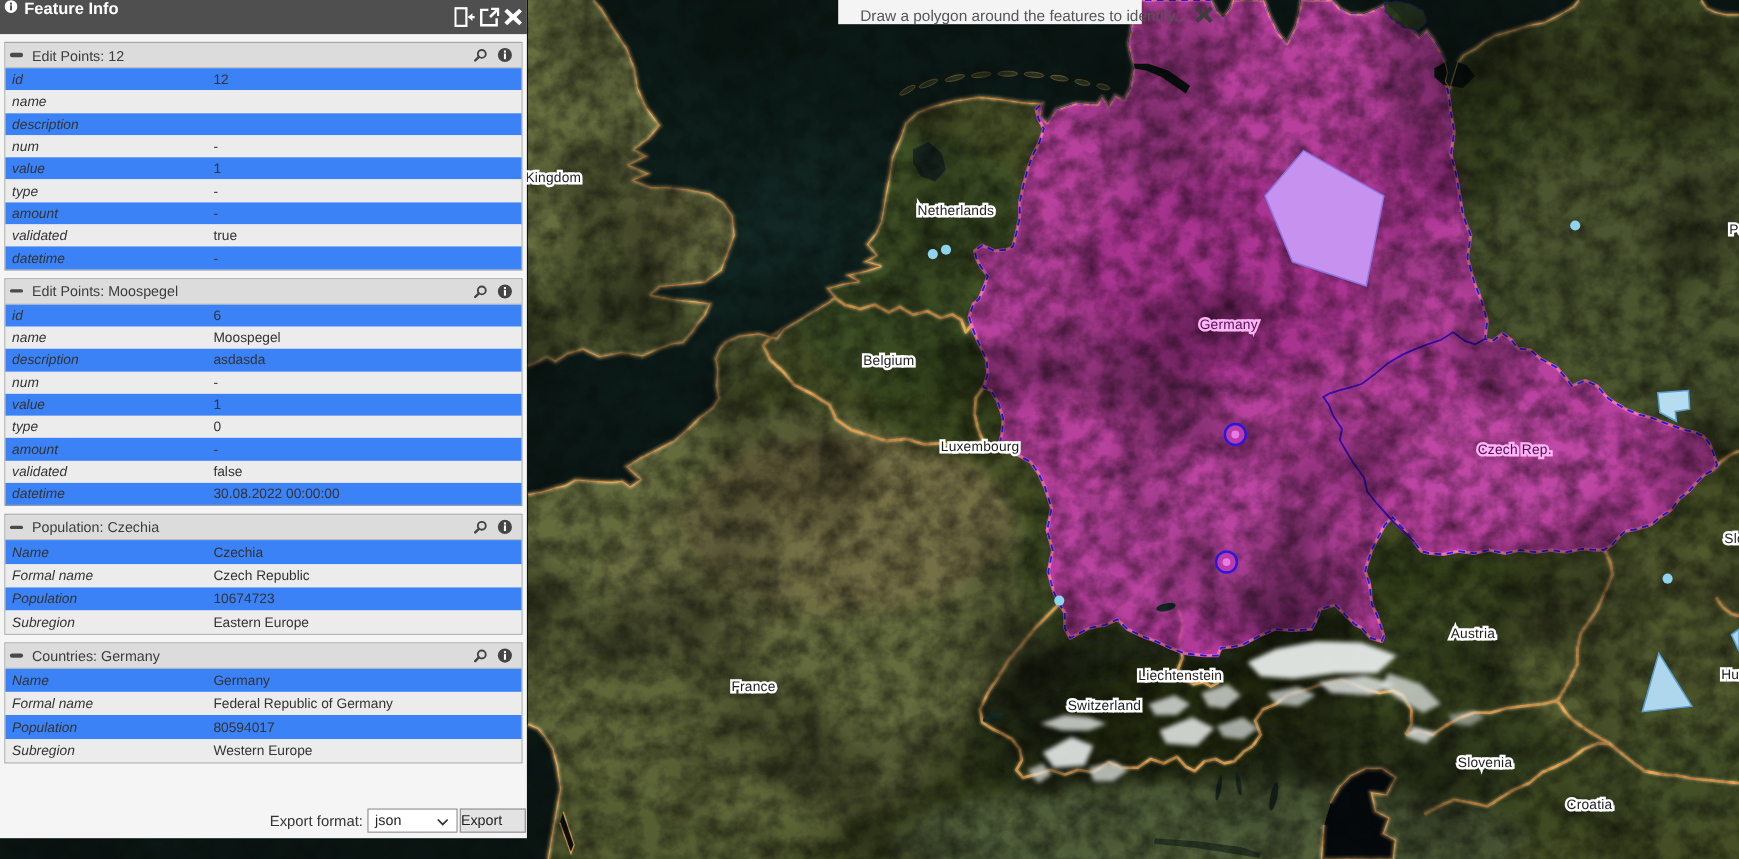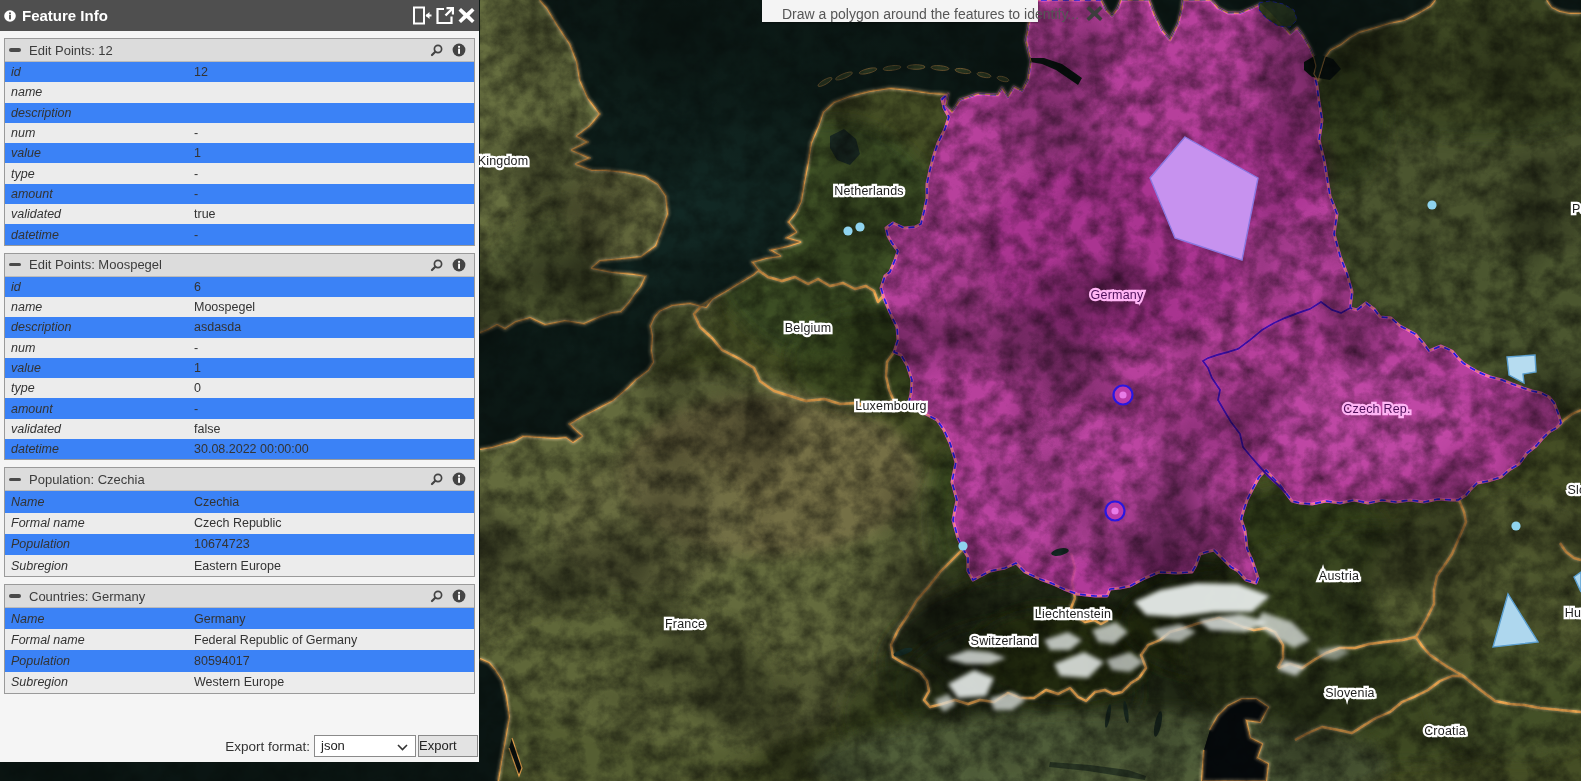--- a/index.html
+++ b/index.html
@@ -1,37 +1,37 @@
 <!DOCTYPE html>
 <html><head><meta charset="utf-8"><title>Feature Info</title><style>
 *{box-sizing:border-box;margin:0;padding:0}
 html,body{width:1581px;height:781px;overflow:hidden;background:#000;font-family:"Liberation Sans",sans-serif}
 #wrap{position:relative;width:1581px;height:781px}
 #map{position:absolute;left:0;top:0}
 #tip{position:absolute;left:762px;top:0;width:276px;height:22px;background:#f4f4f4;color:#565656;
  font-size:14px;display:flex;align-items:flex-end;padding-left:20px;white-space:nowrap;box-shadow:0 1px 2px rgba(0,0,0,0.4)}
 #panel{position:absolute;left:0;top:0;width:479px;height:762px;background:#f5f5f5}
-#phead{position:relative;height:31px;background:#4f4f4f;color:#fff;display:flex;align-items:center;padding:0 8px}
+#phead{position:relative;height:31px;background:#4f4f4f;color:#fff;display:flex;padding:0 8px}
 #ptitle{font-size:15px;font-weight:bold}
 #pbtns{position:absolute;left:413px;top:6px;width:66px;height:19px}
 #pbtns svg{position:absolute;top:0}
 #pbody{padding:7px 4px 0 4px}
 .sec{border:1px solid #9a9a9a;margin-bottom:7px;background:#fff}
 .sh{height:23px;background:#dcdcdc;border-bottom:1px solid #bbb;display:flex;align-items:center;padding:0 6px 0 3px}
 .minus{width:12px;height:3.5px;background:#4a4a4a;border-radius:2px;margin:0 8px 0 1px}
 .st{font-size:13px;font-weight:normal;color:#3c3c3c}
 .shic{margin-left:auto;display:flex;align-items:center;gap:8px;padding-right:2px}
 .row{height:20.3px;display:flex;align-items:center;font-size:12.5px;color:#333}
 .c4 .row{height:21.2px}
 .row.odd{background:#3b82f6}.row.even{background:#ececec}
 .k{font-style:italic;padding-left:6px;width:189px}
 .v{padding-left:0px}
 #exp{margin:41px -3px 4px 0;height:23px;display:flex;align-items:center;justify-content:flex-end}
 #expl{font-size:13.5px;color:#333;margin-right:4px}
-#sel{position:relative;width:102px;height:22px;border:1px solid #8a8a8a;background:#fff;font-size:13px;color:#222;
+#sel{position:relative;width:82px;height:22px;border:1px solid #8a8a8a;background:#fff;font-size:13px;color:#222;
  line-height:20px;padding-left:6px}
 #btn{width:60px;height:22px;border:1px solid #8a8a8a;background:#e3e3e3;font-size:13px;color:#222;text-align:left;line-height:20px;margin-left:2px}
 </style></head>
 <body>
 <div id="wrap">
 <svg id="map" width="1581" height="781" viewBox="0 0 1581 781">
 <defs>
 <filter id="ter" x="0" y="0" width="1581" height="781" filterUnits="userSpaceOnUse" color-interpolation-filters="sRGB">
  <feTurbulence type="fractalNoise" baseFrequency="0.055" numOctaves="5" seed="11"></feTurbulence>
  <feColorMatrix type="matrix" values="0.9 0 0 0 0.38  0.9 0 0 0 0.38  0.9 0 0 0 0.38  0 0 0 0 1" result="g1"></feColorMatrix>

